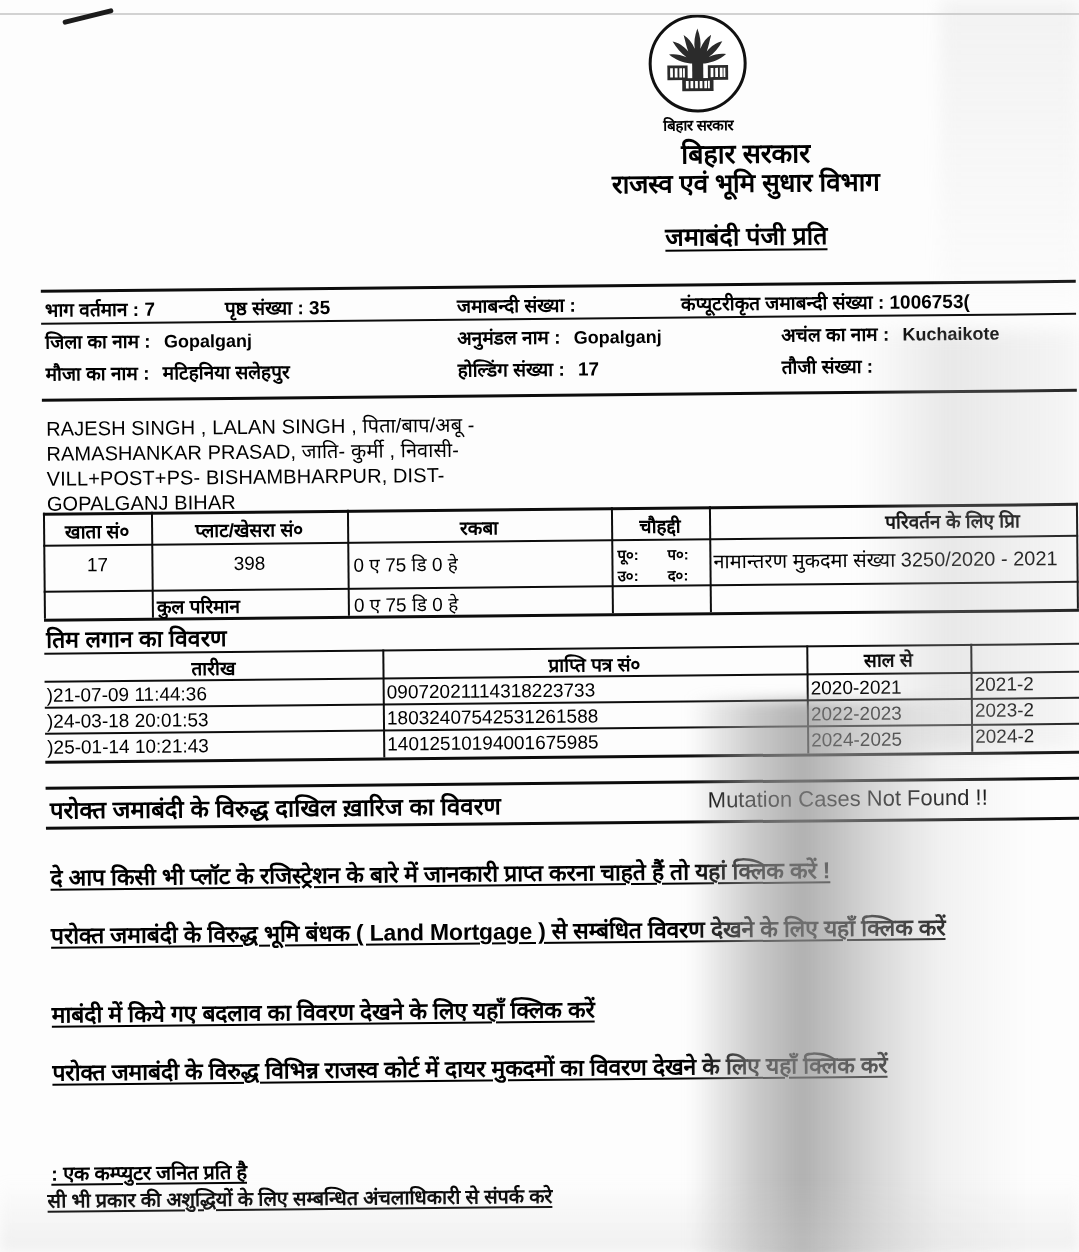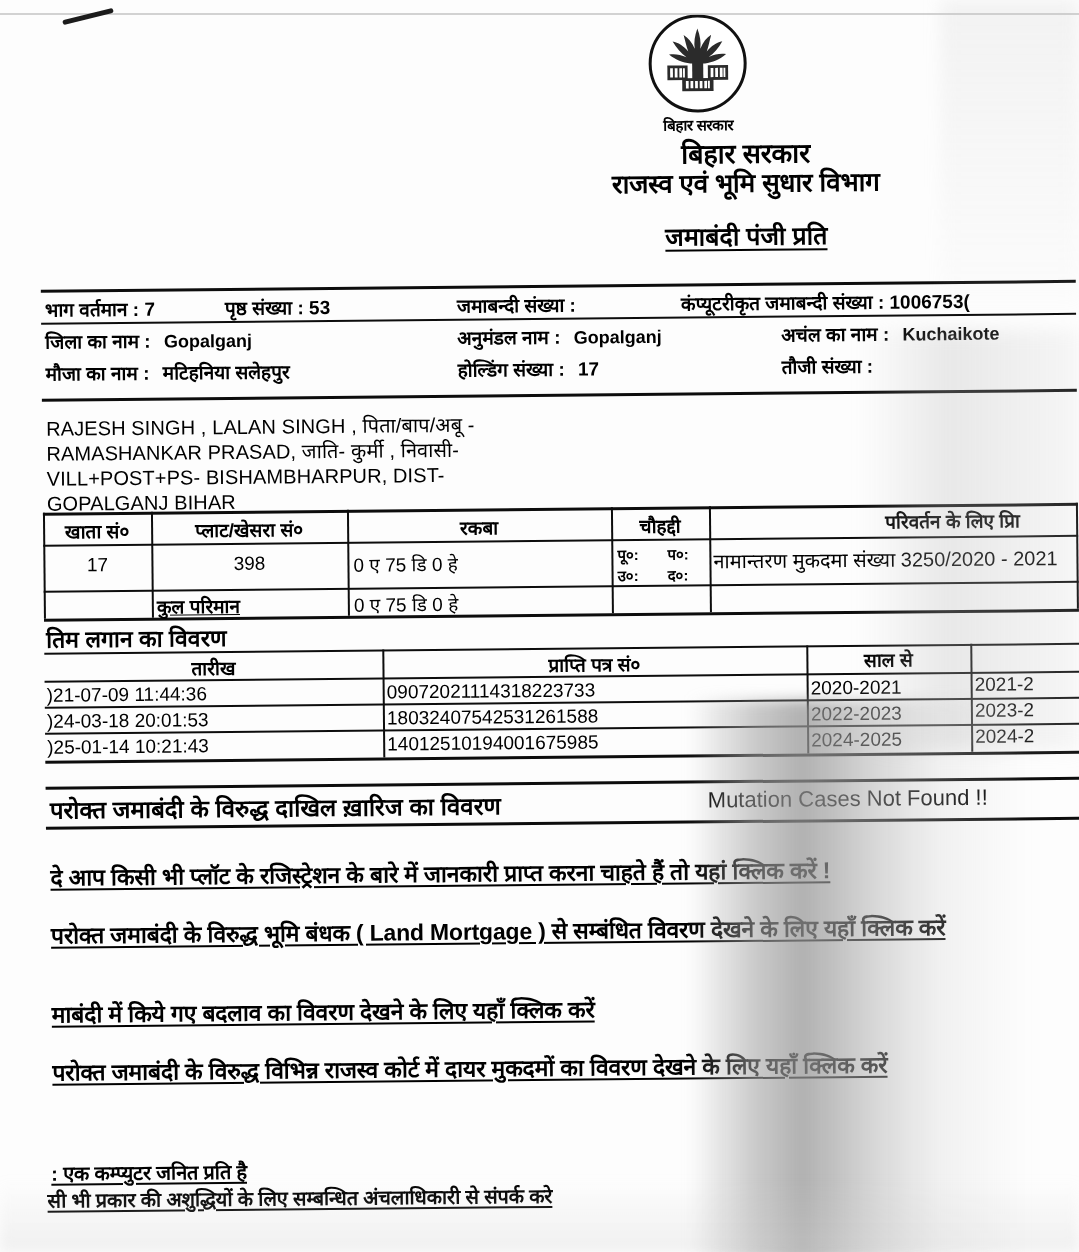--- a/index.html
+++ b/index.html
@@ -254,21 +254,21 @@
   <div class="abs" id="doc-title">जमाबंदी पंजी प्रति</div>
 
   <div class="abs rule rule-thick" style="left:44px; top:285px; width:1035px;"></div>
 
   <div class="abs field" style="left:48px; top:292px;">
     <span>भाग वर्तमान :</span>
     <span class="val">7</span>
   </div>
   <div class="abs field" style="left:228px; top:292px;">
     <span>पृष्ठ संख्या :</span>
-    <span class="val">53</span>
+    <span class="val">35</span>
   </div>
   <div class="abs field" style="left:460px; top:292px;">
     <span>जमाबन्दी संख्या :</span>
     <span class="val"></span>
   </div>
   <div class="abs field" style="left:684px; top:292px;">
     <span>कंप्यूटरीकृत जमाबन्दी संख्या :</span>
     <span class="val">1006753(</span>
   </div>
 
@@ -331,21 +331,21 @@
   <div class="abs tbl-val center" style="left:152px; top:550px; width:196px;">398</div>
   <div class="abs tbl-val" style="left:354px; top:550px;">0  ए   75  डि  0  हे</div>
 
   <div class="abs tbl-txt" style="left:618px; top:545px; font-size:15px;">पू०:</div>
   <div class="abs tbl-txt" style="left:668px; top:545px; font-size:15px;">प०:</div>
   <div class="abs tbl-txt" style="left:618px; top:566px; font-size:15px;">उ०:</div>
   <div class="abs tbl-txt" style="left:668px; top:566px; font-size:15px;">द०:</div>
 
   <div class="abs tbl-val" style="left:714px; top:549px; font-size:20px;">नामान्तरण मुकदमा संख्या 3250/2020 - 2021</div>
 
-  <div class="abs tbl-txt" style="left:157px; top:590px;text-decoration:underline;">कुल परिमान</div>
+  <div class="abs tbl-txt" style="left:157px; top:590px;">कुल परिमान</div>
   <div class="abs tbl-val" style="left:354px; top:590px;">0  ए   75  डि  0  हे</div>
 
   <div class="abs section-head" style="left:46px; top:618px;">तिम लगान का विवरण</div>
 
   <div class="abs rule" style="left:44px; top:648px; width:1035px;"></div>
   <div class="abs rule" style="left:44px; top:676px; width:1035px;"></div>
   <div class="abs rule" style="left:44px; top:702px; width:1035px;"></div>
   <div class="abs rule" style="left:44px; top:728px; width:1035px;"></div>
   <div class="abs rule rule-thick" style="left:44px; top:756px; width:1035px;"></div>
 

